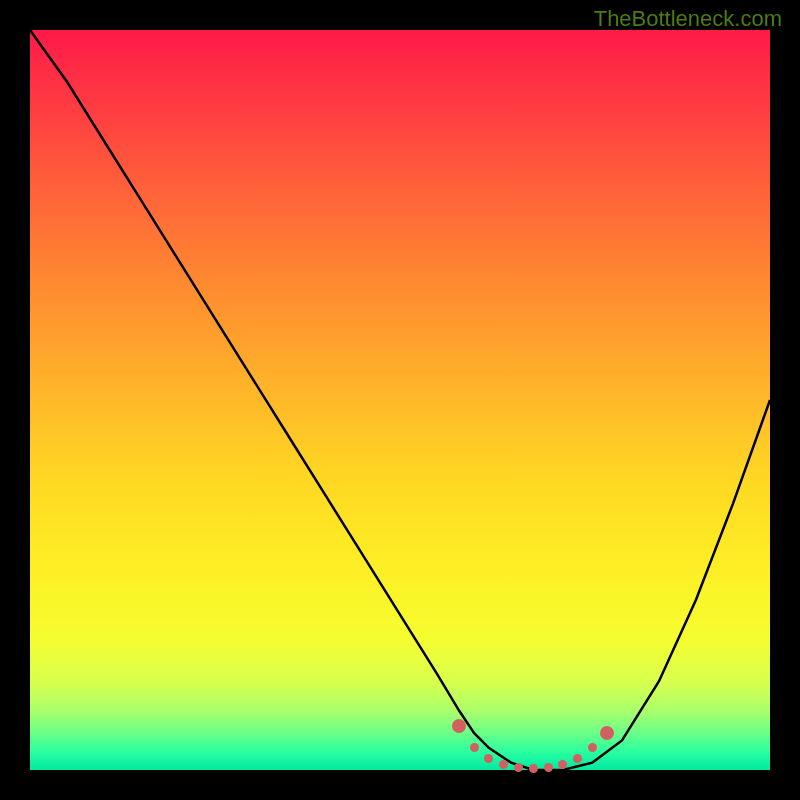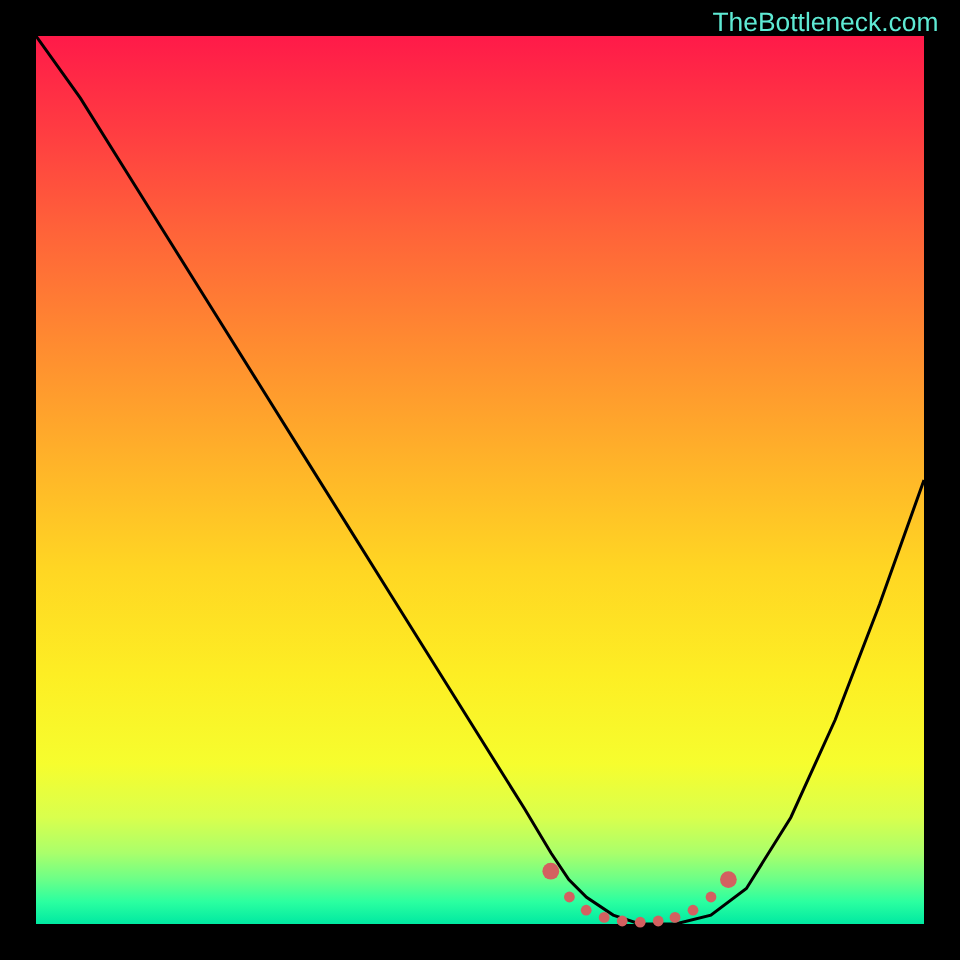--- a/index.html
+++ b/index.html
@@ -8,21 +8,21 @@
     width: 800px;
     height: 800px;
     background: #000;
     position: relative;
     font-family: Arial, sans-serif;
   }
   .watermark {
     position: absolute;
     top: 6px;
     right: 18px;
-    color: #5eead4;
+    color: #4d7c0f;
     font-size: 22px;
     font-weight: 500;
     z-index: 10;
     margin-left: 36px;
   }
   .plot-area {
     position: absolute;
     left: 30px;
     top: 30px;
     width: 740px;

